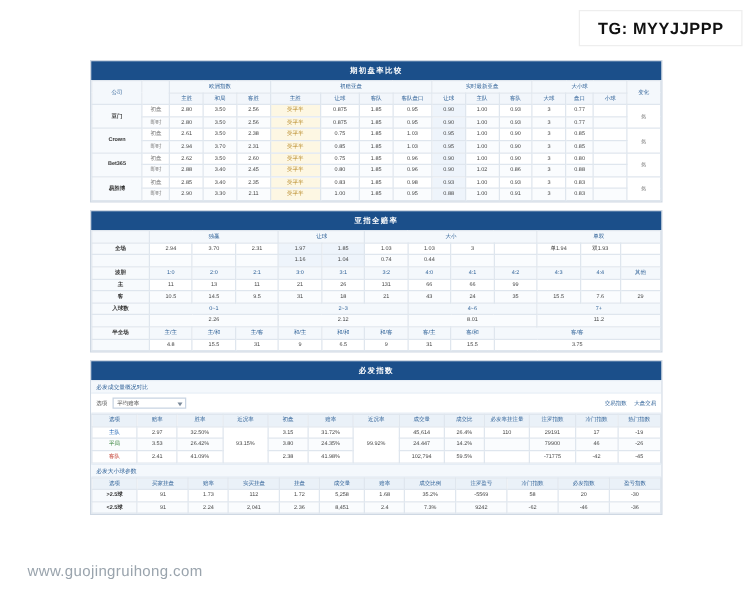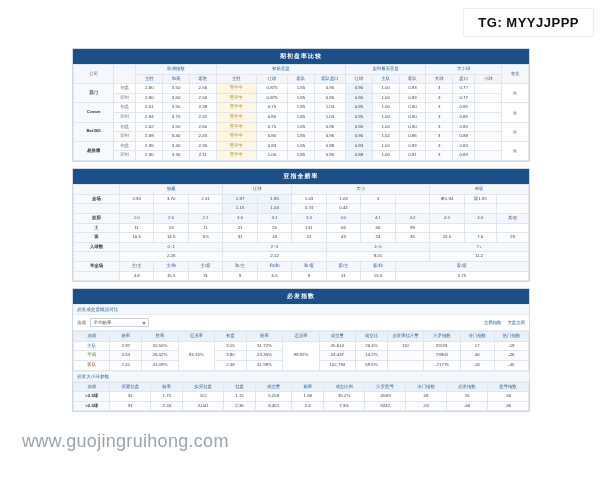--- a/index.html
+++ b/index.html
@@ -7,22 +7,22 @@
     width:600px;height:480px;background:#ffffff;
     font-family:"Liberation Sans","DejaVu Sans",sans-serif;
     font-size:5px;color:#333;overflow:hidden;position:relative;
   }
   .tg-badge{
     position:absolute;top:8px;right:6px;background:#ffffff;
     color:#111;font-size:13px;font-weight:bold;letter-spacing:.5px;
     padding:6px 14px;border:1px solid #eee;
   }
   .watermark{
-    position:absolute;left:22px;bottom:28px;color:#9aa4ad;
-    font-size:18px;letter-spacing:.3px;
+    position:absolute;left:22px;bottom:16px;color:#9aa4ad;
+    font-size:12px;letter-spacing:.3px;
   }
   .sheet{position:absolute;left:72px;top:48px;width:458px;}
   .panel{margin-bottom:6px;border:1px solid #cfd8e3;background:#fff;}
   .panel-title{
     background:#1b4f8a;color:#fff;text-align:center;font-size:6px;
     padding:3px 0;letter-spacing:1px;font-weight:bold;
   }
   table{border-collapse:collapse;width:100%;table-layout:fixed;}
   td,th{
     border:1px solid #dfe6ee;padding:1px 0;text-align:center;

